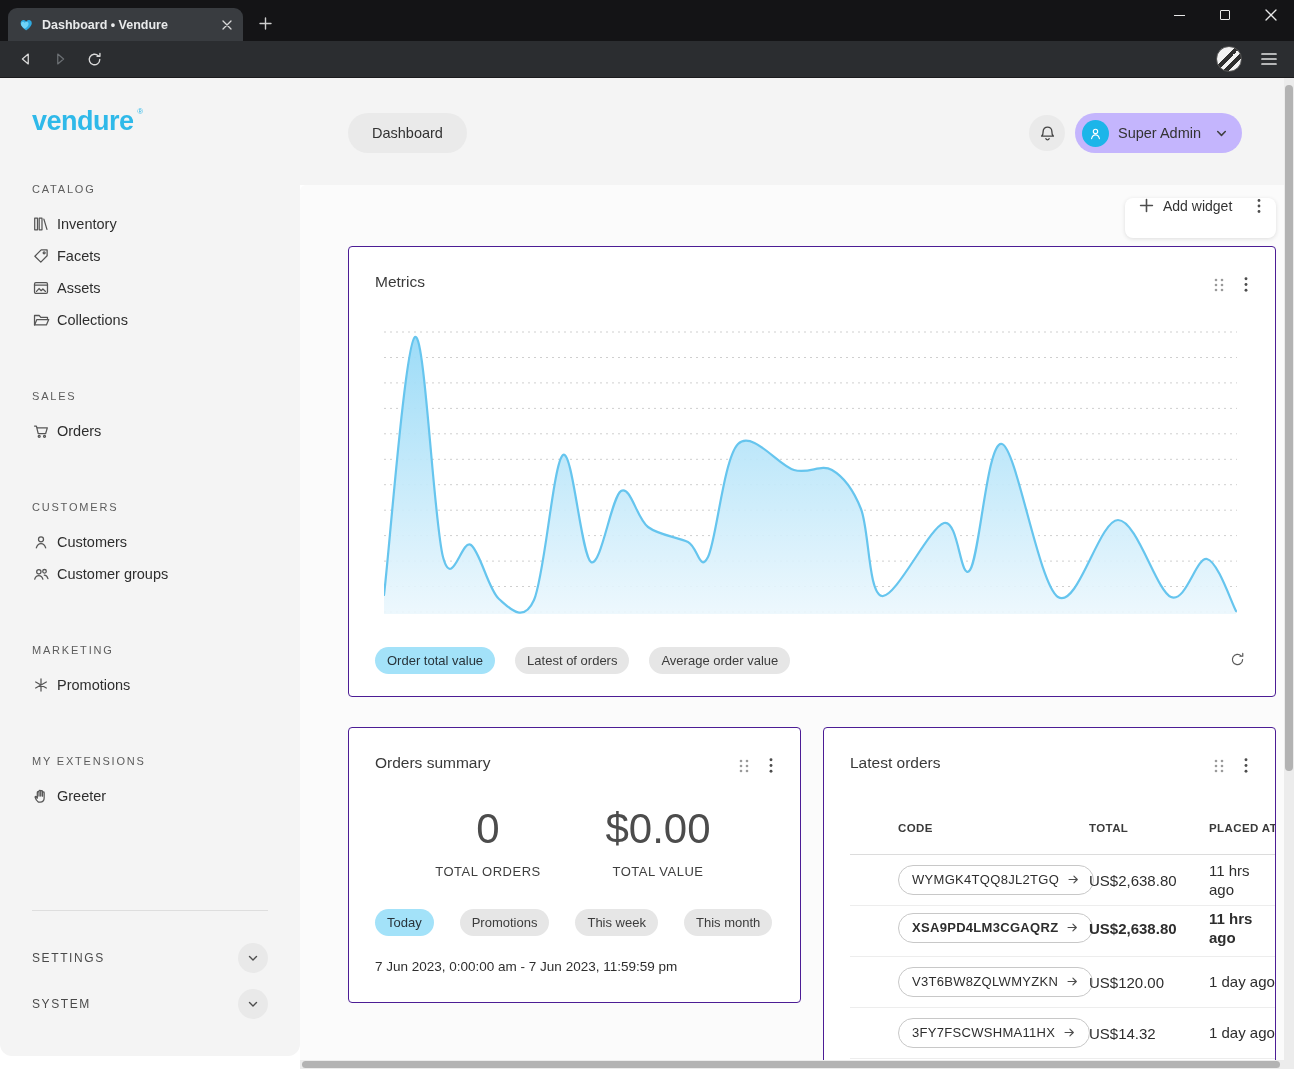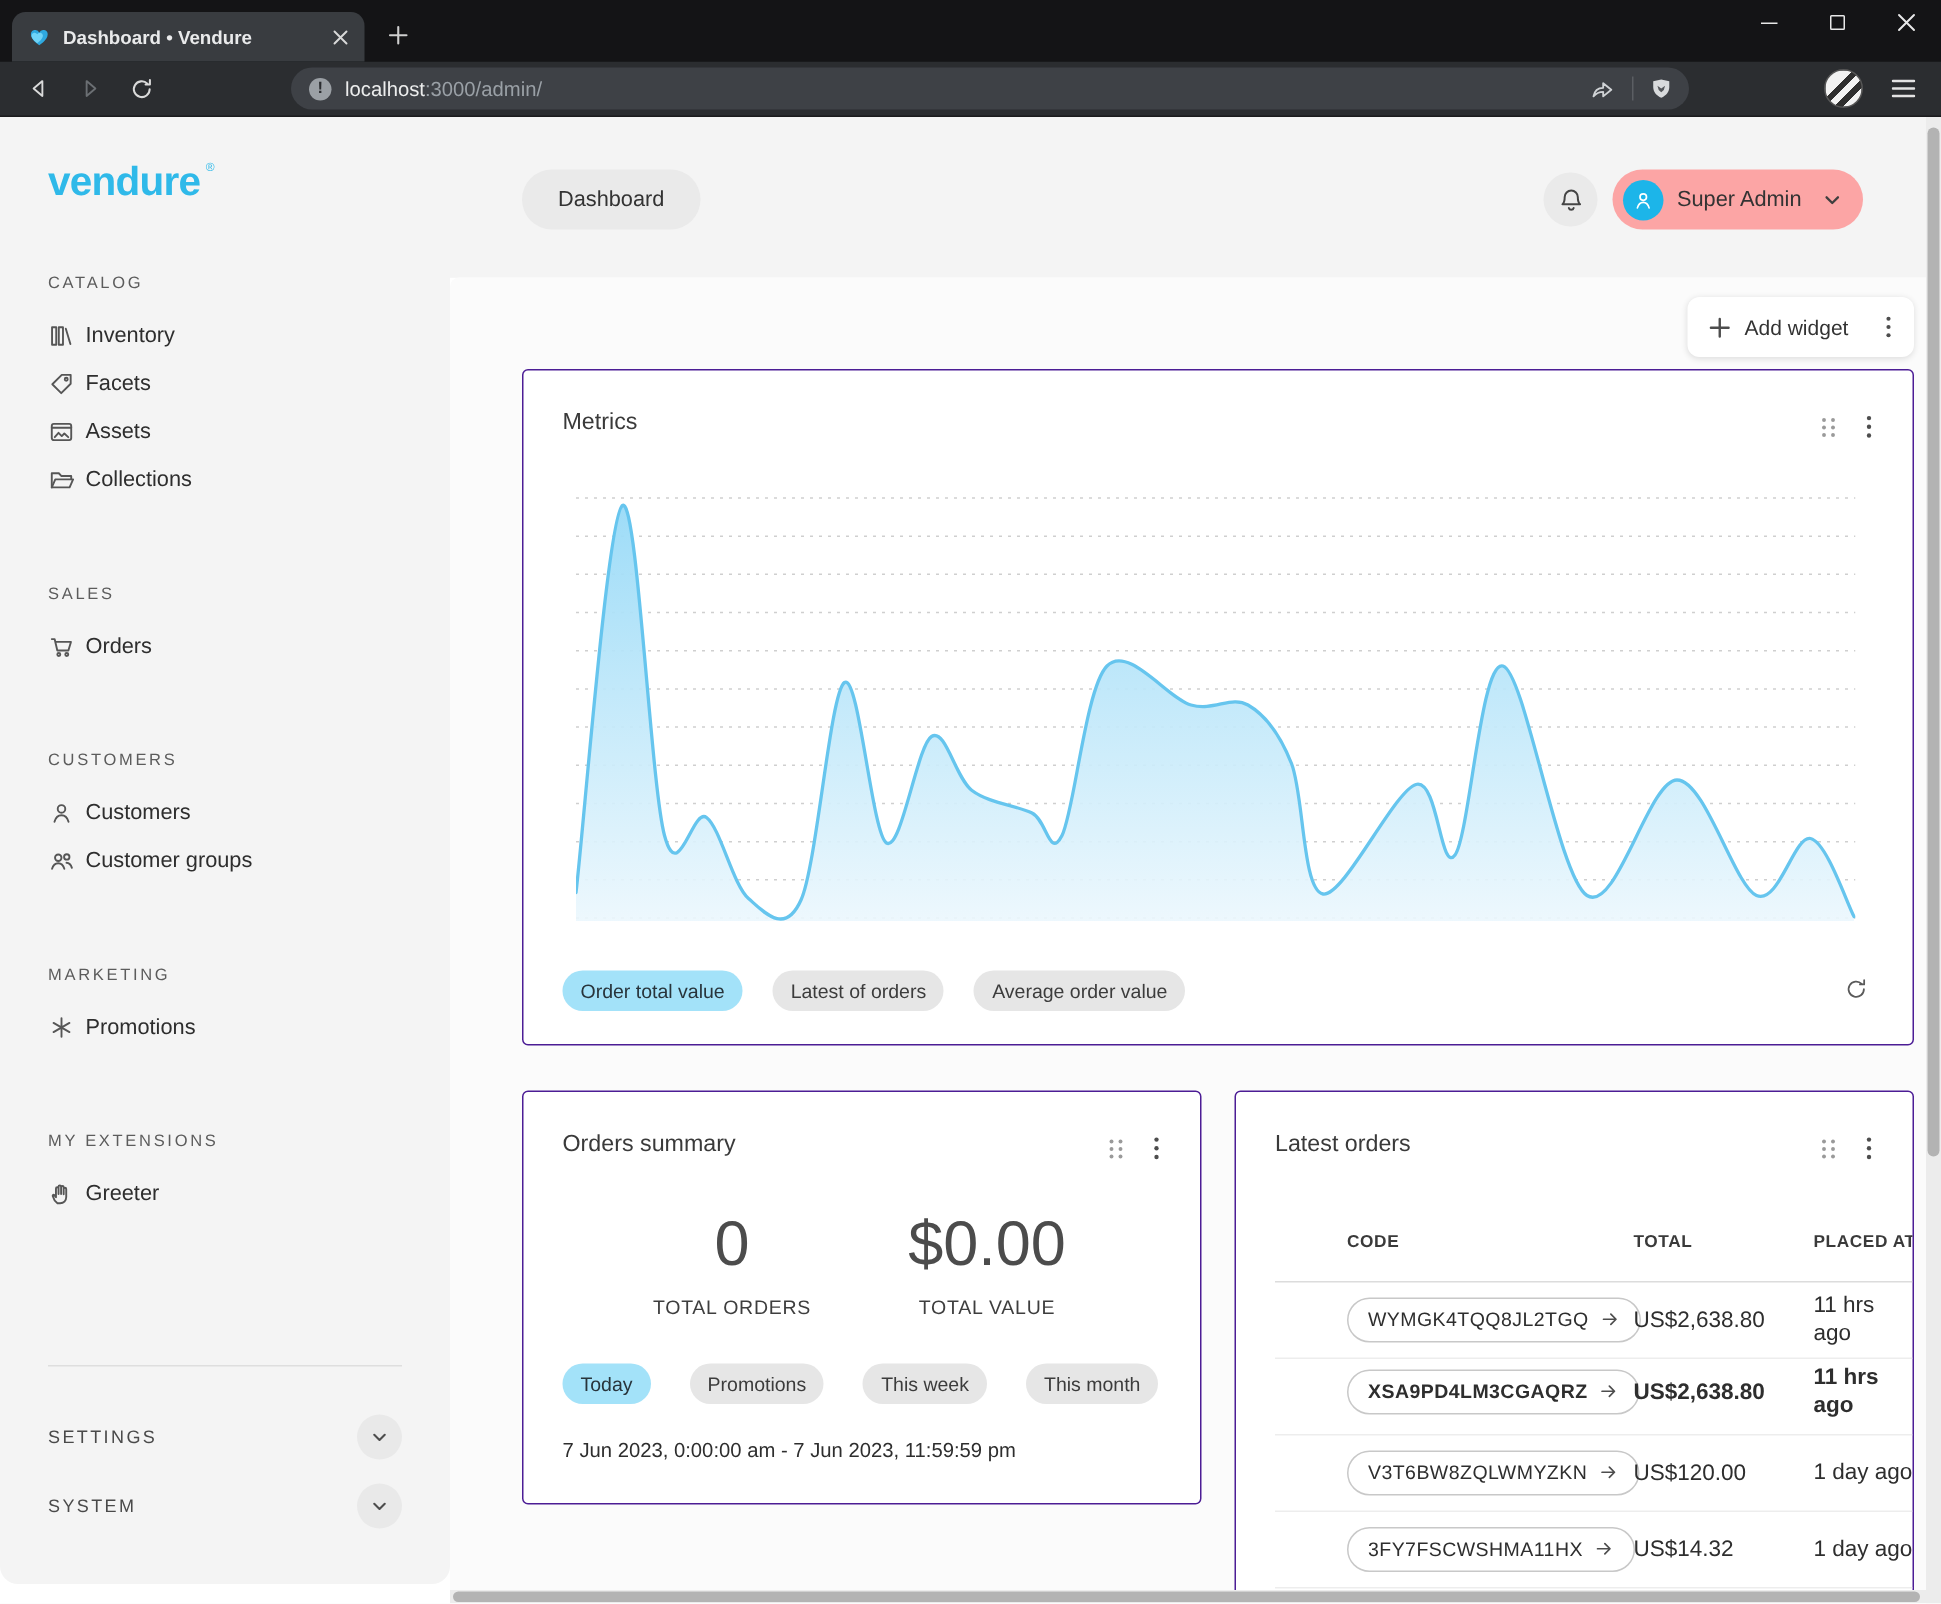--- a/index.html
+++ b/index.html
@@ -44,27 +44,27 @@
   .nicon path, .nicon rect, .nicon circle, .nicon line { fill:none; stroke:#565656; stroke-width:1.4; stroke-linecap:round; stroke-linejoin:round; }
   .side-divider { border:none; border-top:1px solid #dedede; margin:98px 0 24px; }
   .collapse-row { height:46px; display:flex; align-items:center; justify-content:space-between; cursor:pointer; }
   .collapse-row .clbl { font-size:12px; letter-spacing:1.6px; color:#4a4a4a; font-weight:500; }
   .chev-circle { width:30px; height:30px; border-radius:50%; background:#e9e9e9; display:flex; align-items:center; justify-content:center; }
 
   
   .main-header { position:absolute; left:300px; top:0; width:984px; height:107px; background:#f4f4f4; }
   .breadcrumb-pill { position:absolute; left:48px; top:35px; height:40px; padding:0 24px; background:#eaeaea; border-radius:20px; display:flex; align-items:center; font-size:14.5px; font-weight:500; color:#333; cursor:pointer; }
   .bell-btn { position:absolute; left:729px; top:37px; width:36px; height:36px; border-radius:50%; background:#eaeaea; display:flex; align-items:center; justify-content:center; cursor:pointer; }
-  .user-pill { position:absolute; left:775px; top:35px; width:167px; height:40px; border-radius:20px; background:#fca5a5; display:flex; align-items:center; padding:0 14px 0 7px; gap:9px; cursor:pointer; }
+  .user-pill { position:absolute; left:775px; top:35px; width:167px; height:40px; border-radius:20px; background:#c4b5fd; display:flex; align-items:center; padding:0 14px 0 7px; gap:9px; cursor:pointer; }
   .user-avatar { width:27px; height:27px; border-radius:50%; background:#1cb5e9; display:flex; align-items:center; justify-content:center; }
   .user-name { font-size:14.5px; color:#333; flex:1; }
 
   
   .content { position:absolute; left:300px; top:107px; width:984px; height:875px; background:#fbfbfb; border-radius:6px 0 0 0; overflow:hidden; }
-  .add-widget { position:absolute; left:825px; top:13px; width:151px; height:40px; background:#fff; border-radius:8px; box-shadow:0 1px 4px rgba(0,0,0,0.12); display:flex; align-items:center; padding:0 10px 0 14px; gap:9px; cursor:pointer; }
+  .add-widget { position:absolute; left:825px; top:13px; width:151px; height:40px; background:#fff; border-radius:8px; box-shadow:0 1px 4px rgba(0,0,0,0.12); display:flex; padding:0 10px 0 14px; gap:9px; cursor:pointer; }
   .add-widget .awlbl { font-size:14px; color:#333; flex:1; }
 
   .card { position:absolute; background:#fff; border:1px solid #4c1d95; border-radius:4px; }
   .card-title { position:absolute; left:26px; top:26px; font-size:15.5px; color:#3a3a3a; }
   .card-tools { position:absolute; right:26px; top:29px; display:flex; align-items:center; gap:18px; }
 
   .metrics-card { left:48px; top:61px; width:928px; height:451px; }
   .chart-wrap { position:absolute; left:35px; top:84px; width:853px; height:290px; }
   .gridline { stroke:#cfcfcf; stroke-width:1; stroke-dasharray:2 4; }
   .chart-line { fill:none; stroke:#66c5ee; stroke-width:2.2; stroke-linecap:round; stroke-linejoin:round; }
@@ -148,36 +148,20 @@
         <svg width="18" height="18" viewBox="0 0 20 20">
             <path d="M7.5 4.5L14 10l-6.5 5.5z" stroke="#6b6f73" stroke-width="1.4" class="icon-stroke"></path>
           </svg>
       </span>
       <span class="navbtn">
         <svg width="17" height="17" viewBox="0 0 20 20">
             <path d="M16.2 10a6.2 6.2 0 11-1.8-4.4" stroke="#dadada" stroke-width="1.6" class="icon-stroke"></path>
             <path d="M16.4 2.8v3.4H13" stroke="#dadada" stroke-width="1.6" class="icon-stroke"></path>
           </svg>
       </span>
-      <div class="urlbar">
-        <span class="site-info"></span>
-        <span class="url-text"><span class="host">localhost</span><span class="path">:3000/admin/</span></span>
-        <span style="display:flex;">
-          <svg width="19" height="19" viewBox="0 0 20 20">
-              <path d="M3.5 15c.7-4 3-6 6.8-6V5.8L16 10.4l-5.7 4.6v-3.2c-2.9 0-4.9.9-6.8 3.2z" stroke="#cfd2d5" stroke-width="1.3" class="icon-stroke"></path>
-            </svg>
-        </span>
-        <span class="url-sep"></span>
-        <span style="display:flex;">
-          <svg width="17" height="17" viewBox="0 0 20 20">
-              <path d="M10 2.3l6.3 1.5v4.4c0 4-2.5 6.6-6.3 8.5-3.8-1.9-6.3-4.5-6.3-8.5V3.8z" fill="#d8dadc"></path>
-              <path d="M7 7.2l3 2.2 3-2.2-1 3.4-2 1.8-2-1.8z" fill="#53565a"></path>
-            </svg>
-        </span>
-      </div>
       <span class="profile"></span>
       <span class="menubtn">
         <svg width="16" height="14" viewBox="0 0 16 14">
             <path d="M1 2h14M1 7h14M1 12h14" stroke="#e3e3e3" stroke-width="1.7" class="icon-stroke"></path>
           </svg>
       </span>
     </div>
   </div>
 
   <div class="app">

